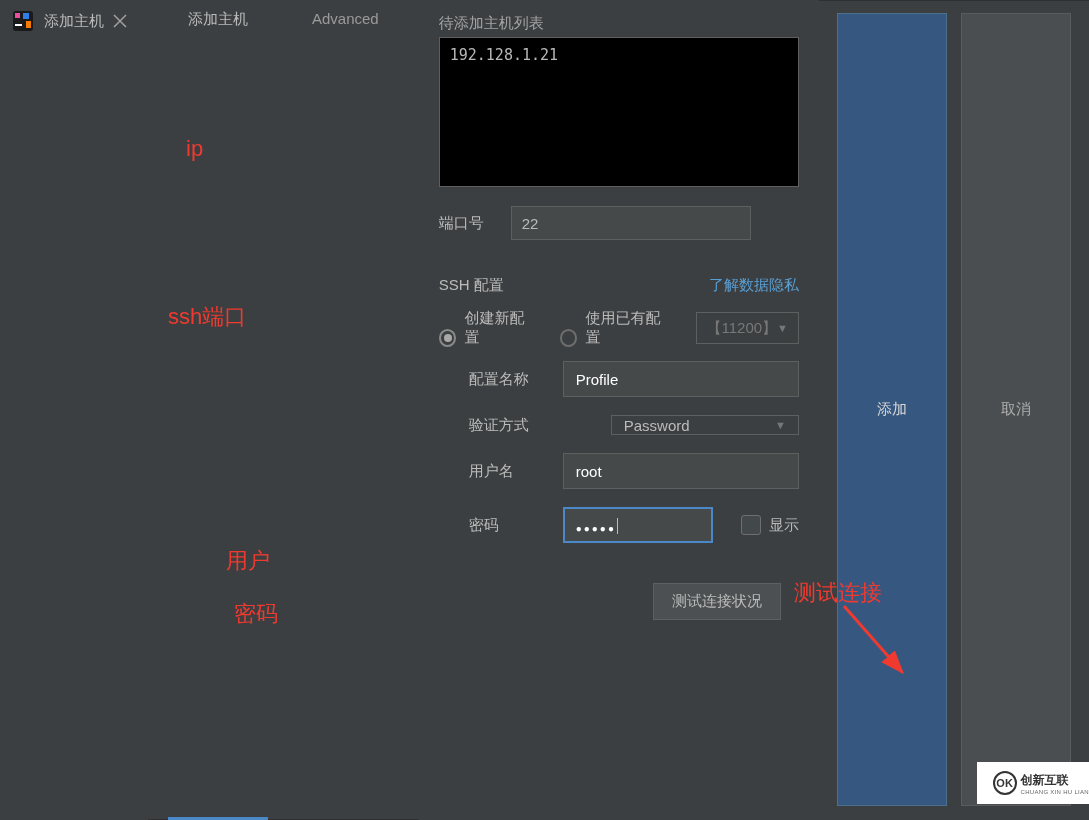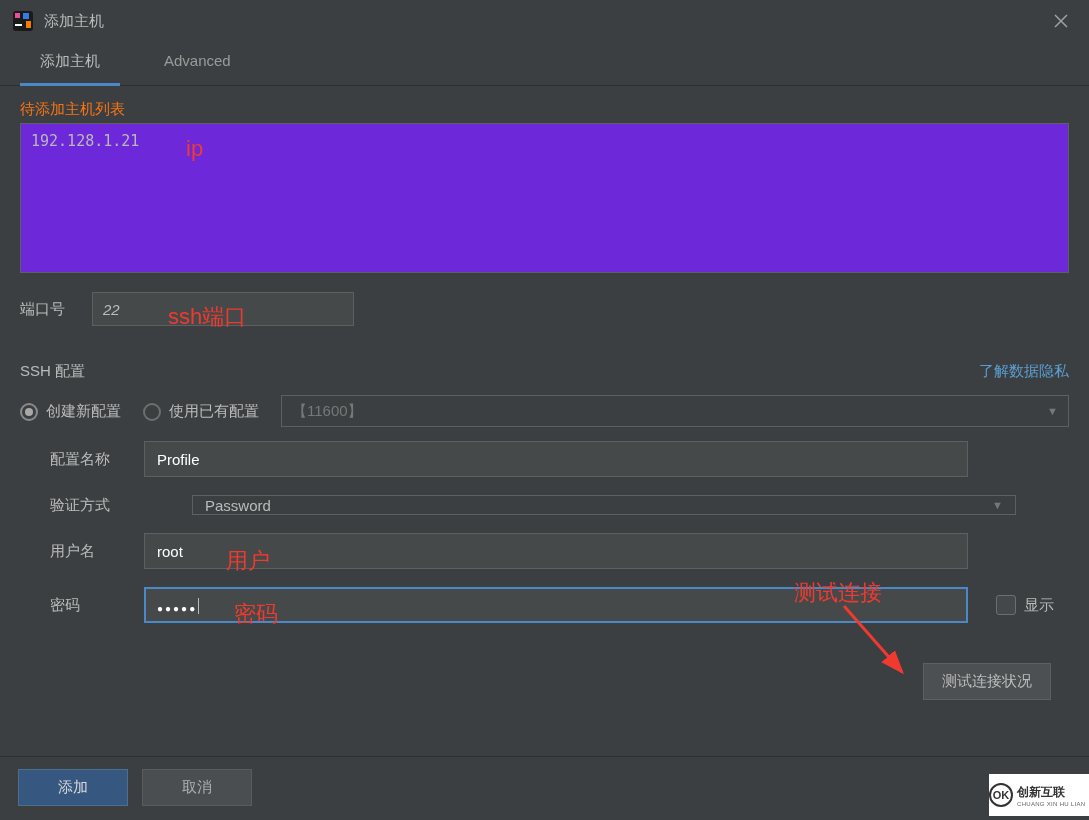--- a/index.html
+++ b/index.html
@@ -6,21 +6,21 @@
 body {
   background: #3c3f41;
   color: #bbbbbb;
   font-family: "Microsoft YaHei", -apple-system, "Segoe UI", sans-serif;
   font-size: 15px;
   width: 1089px;
   height: 820px;
   overflow: hidden;
   position: relative;
 }
-.dialog { width: 100%; height: 100%; display: flex; flex-direction: column; }
+.dialog { width: 100%; height: 100%; display: flex; flex-direction: row; }
 .titlebar {
   display: flex; align-items: center; justify-content: space-between;
   padding: 6px 12px 6px 12px; height: 42px;
 }
 .titlebar-left { display: flex; align-items: center; gap: 10px; }
 .app-icon { width: 22px; height: 22px; display: flex; align-items: center; justify-content: center; }
 .close-btn { width: 32px; height: 32px; display: flex; align-items: center; justify-content: center; color: #a0a0a0; cursor: pointer; }
 
 .tabs {
   display: flex; gap: 24px; padding: 0 20px; border-bottom: 1px solid #2d2f30;
@@ -29,36 +29,36 @@
   padding: 10px 20px 14px 20px; color: #9a9a9a; cursor: pointer; position: relative;
 }
 .tab.active { color: #bbbbbb; }
 .tab.active::after {
   content: ""; position: absolute; left: 0; right: 0; bottom: -1px;
   height: 3px; background: #4a88c7;
 }
 
 .content { padding: 8px 20px 0 20px; flex: 1; }
 
-.section-label { color: #f97316; margin: 6px 0 4px 0; }
+.section-label { color: #a3a3a3; margin: 6px 0 4px 0; }
 
 .textarea-box {
-  width: 100%; height: 150px; background: #6d28d9;
+  width: 100%; height: 150px; background: #000000;
   border: 1px solid #5e6060; padding: 8px 10px; color: #b8b8b8;
   font-size: 15px; resize: none;
 }
 
 .row { display: flex; align-items: center; gap: 14px; margin-top: 16px; }
 .row-label { min-width: 58px; }
 
 .text-input {
   background: #45494a; border: 1px solid #5e6060; color: #bbbbbb;
   padding: 6px 10px; font-size: 15px; height: 34px;
 }
-.text-input.port { width: 262px; font-style: italic; }
+.text-input.port { width: 240px; }
 
 .ssh-header { display: flex; justify-content: space-between; align-items: flex-end; margin-top: 36px; }
 .link { color: #5a9fd4; cursor: pointer; }
 
 .radio-row { display: flex; align-items: center; gap: 22px; margin-top: 14px; }
 .radio-opt { display: flex; align-items: flex-end; gap: 8px; cursor: pointer; }
 .radio-circle {
   width: 18px; height: 18px; border-radius: 50%; border: 2px solid #6e6e6e;
   display: flex; align-items: center; justify-content: center;
 }
@@ -112,22 +112,22 @@
   display: flex; justify-content: flex-start; gap: 14px;
 }
 .btn.wide { min-width: 110px; text-align: center; }
 
 
 .anno { position: absolute; color: #f03a2f; font-size: 22px; pointer-events: none; font-weight: 400; }
 .arrow-svg { position: absolute; pointer-events: none; }
 
 
 .watermark {
-  position: absolute; right: 0; bottom: 4px; width: 100px; height: 42px;
-  background: #fff; display: flex; align-items: center; justify-content: flex-start;
+  position: absolute; right: 0; bottom: 16px; width: 112px; height: 42px;
+  background: #fff; display: flex; align-items: center; justify-content: flex-end;
   gap: 4px; font-size: 11px; color: #333;
 }
 .wm-circle { width: 24px; height: 24px; border: 2px solid #333; border-radius: 50%; display:flex; align-items:center; justify-content:center; font-weight:bold; font-size:11px; }
 </style>
 </head>
 <body>
 
 <div class="dialog">
   <div class="titlebar">
     <div class="titlebar-left">
@@ -171,21 +171,21 @@
     <div class="radio-row">
       <div class="radio-opt">
         <span class="radio-circle checked"></span>
         <span>创建新配置</span>
       </div>
       <div class="radio-opt">
         <span class="radio-circle"></span>
         <span>使用已有配置</span>
       </div>
       <div class="profile-select">
-        <span>【11600】</span>
+        <span>【11200】</span>
         <span class="chevron">▼</span>
       </div>
     </div>
 
     <div class="form-section">
       <div class="form-row">
         <span class="form-label">配置名称</span>
         <input class="form-input" value="Profile" style="">
       </div>
       <div class="form-row">

